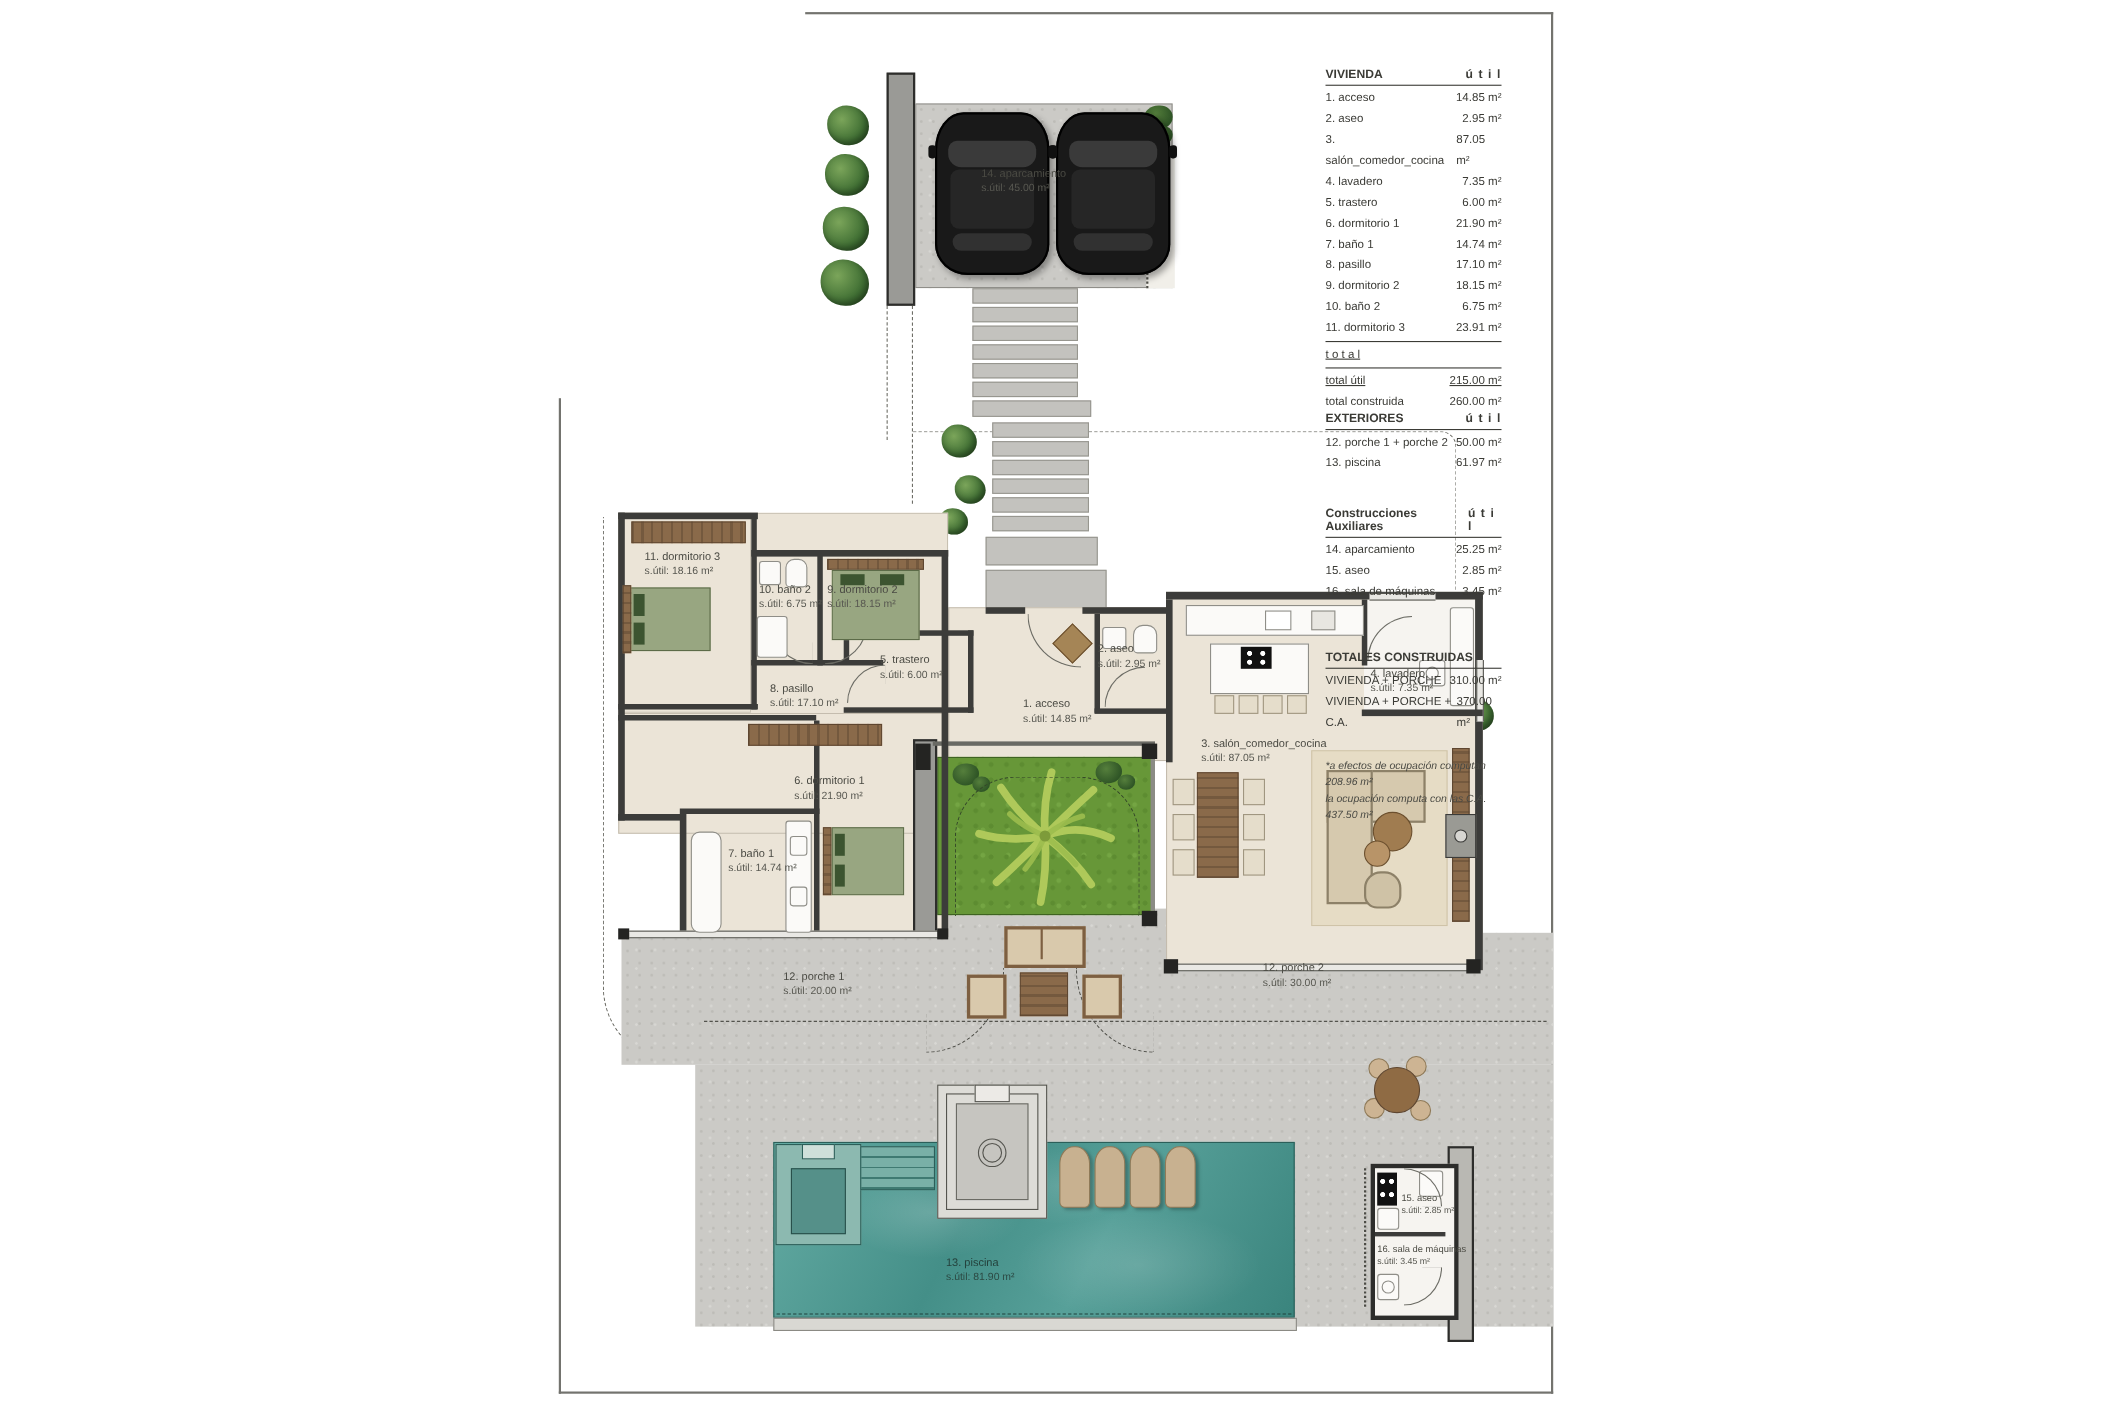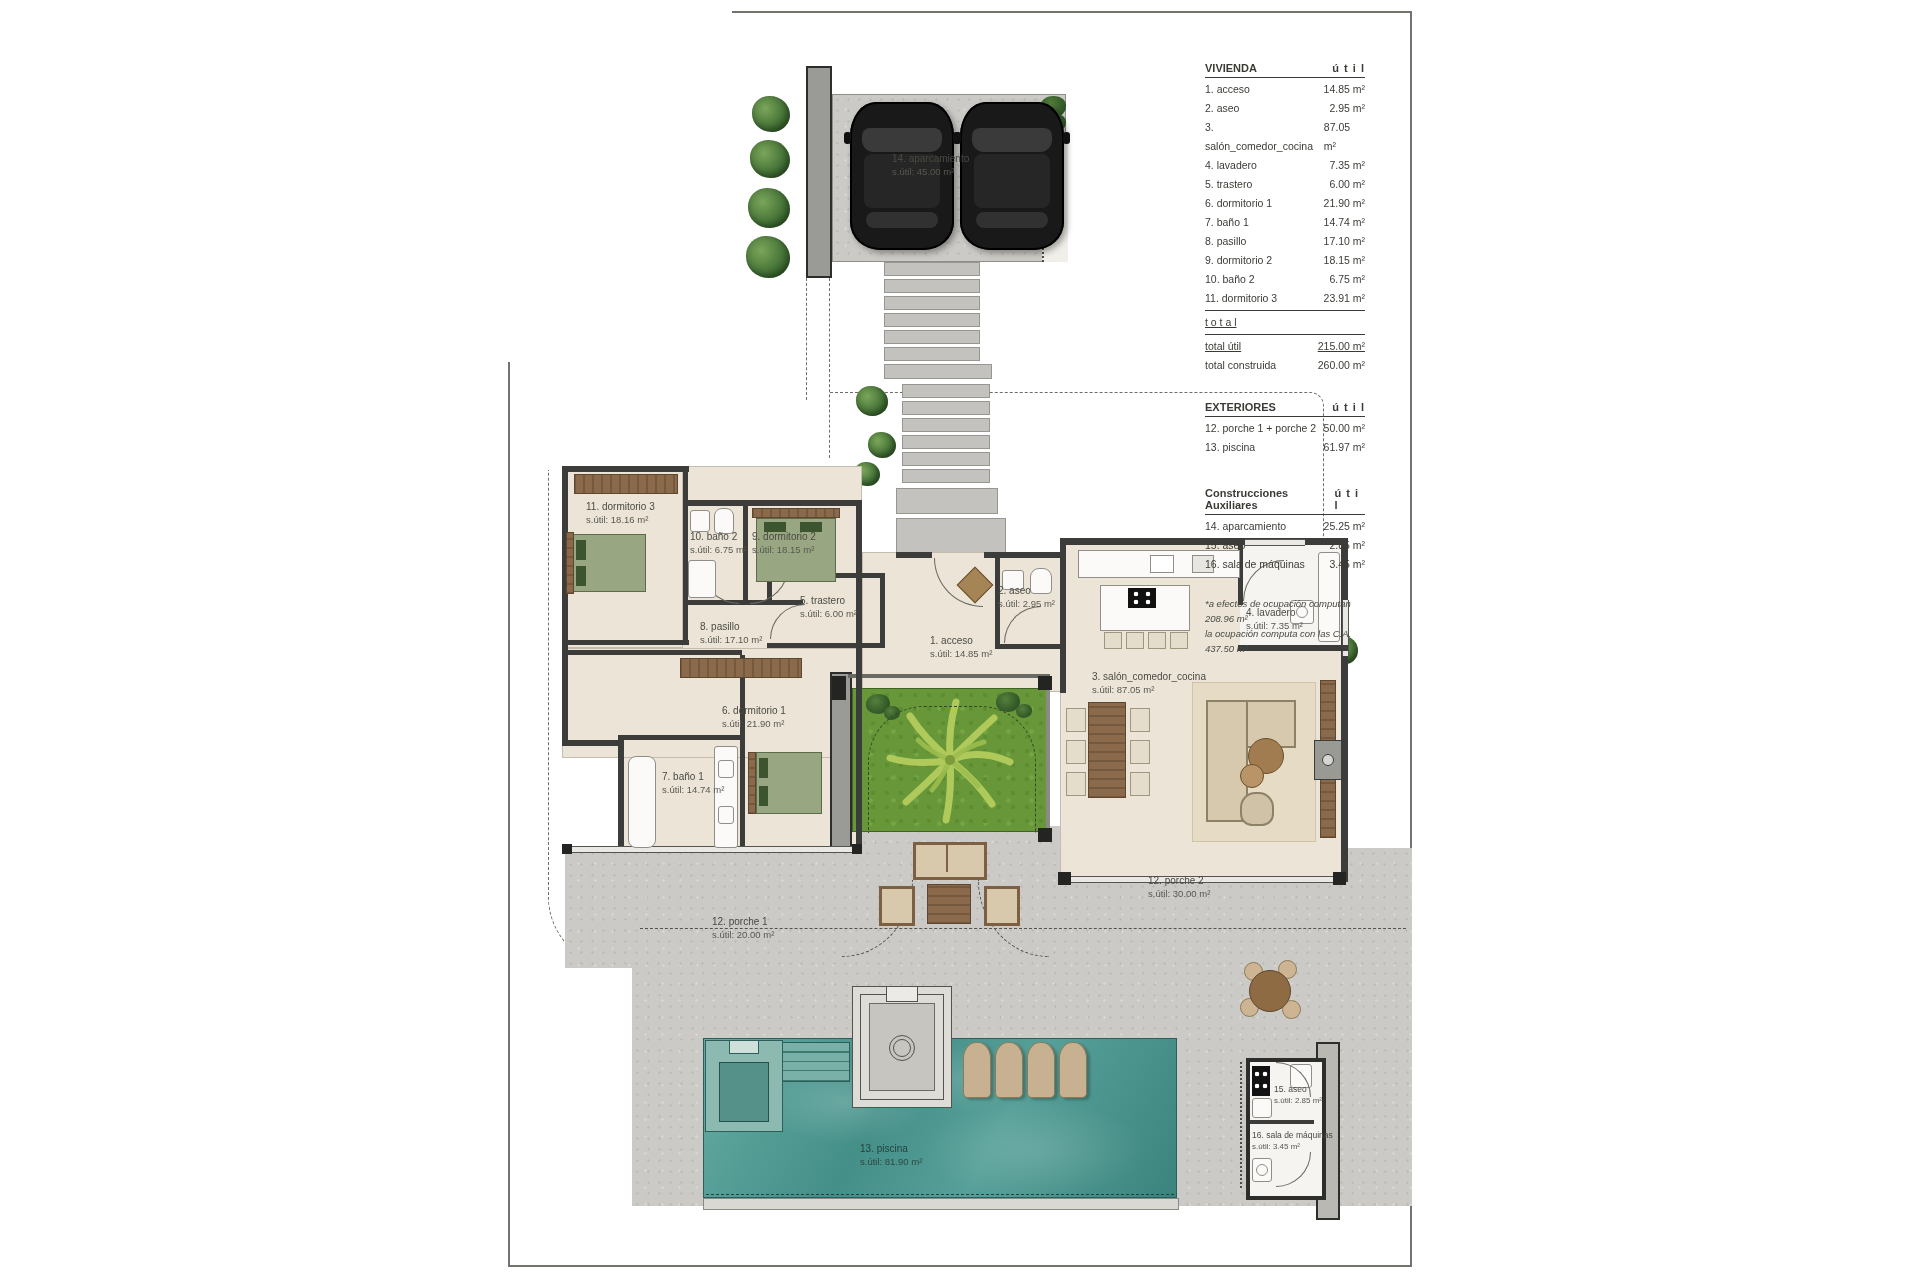--- a/index.html
+++ b/index.html
@@ -358,21 +358,21 @@
       <div class="a">s.útil: 18.15 m²</div>
     </div>
   <div class="lbl" style="left:690px;top:530px">
       <div>10. baño 2</div>
       <div class="a">s.útil: 6.75 m²</div>
     </div>
   <div class="lbl" style="left:586px;top:500px">
       <div>11. dormitorio 3</div>
       <div class="a">s.útil: 18.16 m²</div>
     </div>
-  <div class="lbl" style="left:712px;top:915px">
+  <div class="lbl" style="left:712px;top:882px">
       <div>12. porche 1</div>
       <div class="a">s.útil: 20.00 m²</div>
     </div>
   <div class="lbl" style="left:1148px;top:874px">
       <div>12. porche 2</div>
       <div class="a">s.útil: 30.00 m²</div>
     </div>
   <div class="lbl" style="left:860px;top:1142px;color:#24413c">
       <div>13. piscina</div>
       <div class="a" style="color:#2c4a44">s.útil: 81.90 m²</div>
@@ -446,21 +446,21 @@
       <div class="lg-row lg-sep">
           <span>total útil</span>
           <span>215.00 m²</span>
         </div>
       <div class="lg-row">
           <span>total construida</span>
           <span>260.00 m²</span>
         </div>
     </div>
 
-    <div style="margin-top:26px">
+    <div style="">
       <div class="lg-title">
         <span>EXTERIORES</span>
         <span class="u">ú t i l</span>
       </div>
       <div class="lg-row">
           <span>12. porche 1 + porche 2</span>
           <span>50.00 m²</span>
         </div>
       <div class="lg-row">
           <span>13. piscina</span>
@@ -480,20 +480,33 @@
       <div class="lg-row">
           <span>15. aseo</span>
           <span>2.85 m²</span>
         </div>
       <div class="lg-row">
           <span>16. sala de máquinas</span>
           <span>3.45 m²</span>
         </div>
     </div>
 
+    <div style="margin-top:44px">
+      <div class="lg-title">
+        <span>TOTALES CONSTRUIDAS</span>
+      </div>
+      <div class="lg-row">
+          <span>VIVIENDA + PORCHE</span>
+          <span>310.00 m²</span>
+        </div>
+      <div class="lg-row">
+          <span>VIVIENDA + PORCHE + C.A.</span>
+          <span>370.00 m²</span>
+        </div>
+    </div>
 
     <div class="lg-foot">
       <div>*a efectos de ocupación computan 208.96 m²</div>
       <div>la ocupación computa con las C.A. 437.50 m²</div>
     </div>
   </div>
 
 </div>
 
 </body></html>

